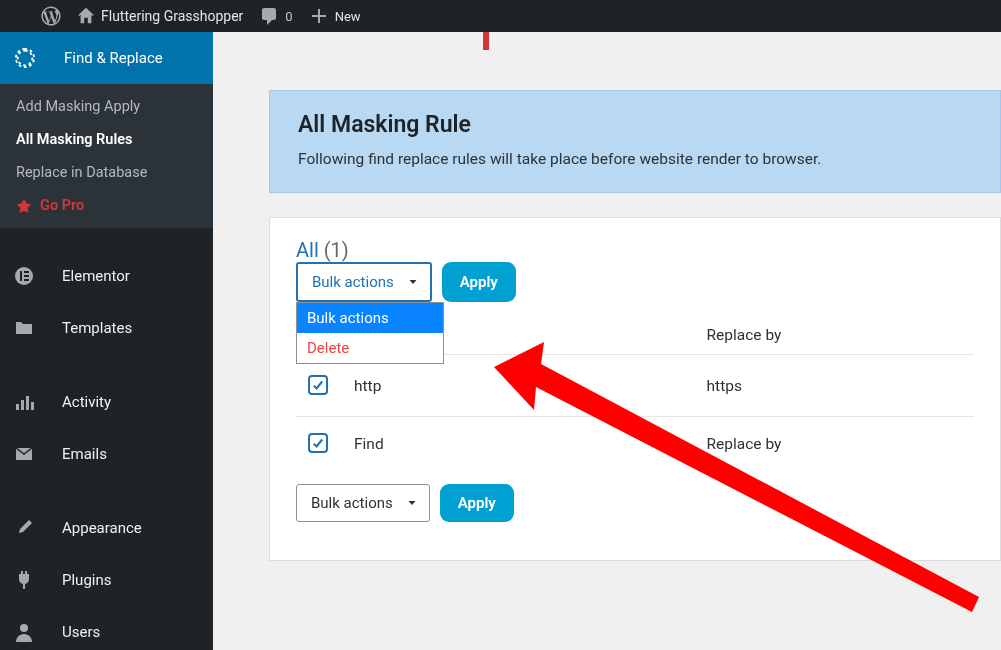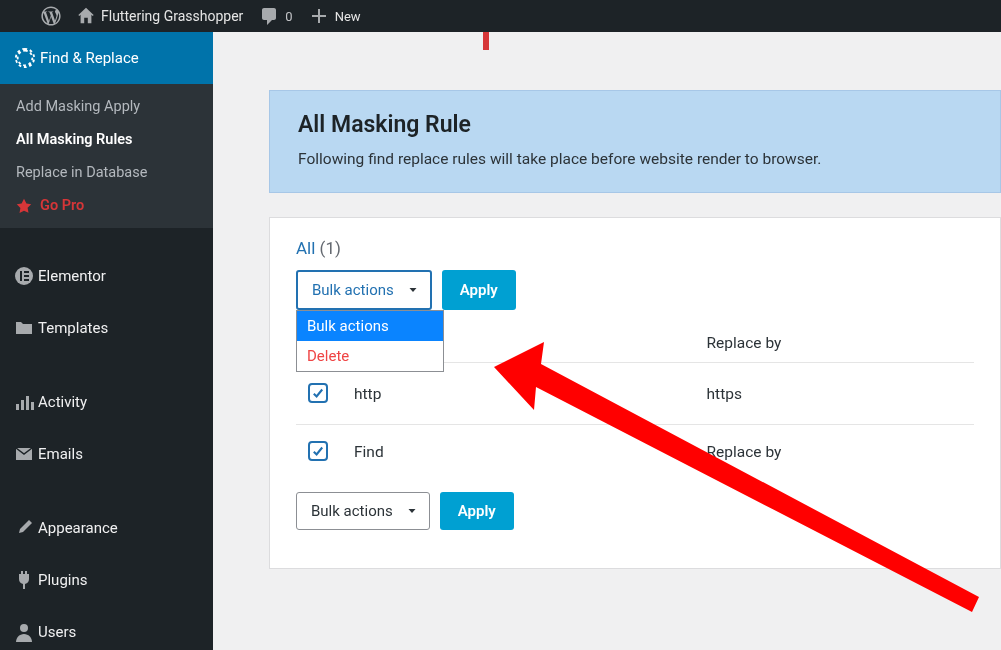--- a/index.html
+++ b/index.html
@@ -9,21 +9,21 @@
   
   .adminbar { background: #1d2327; color: #c3c4c7; height: 32px; display: flex; align-items: center; font-size: 13px; padding-left: 33px; }
   .adminbar .ab-item { display: flex; align-items: center; padding: 0 8px; height: 32px; gap: 6px; }
   .adminbar svg { fill: #a7aaad; }
   .ab-site { font-size: 14px; color: #e5e5e5; }
   .ab-count { color: #c3c4c7; }
   .ab-new { display: flex; align-items: center; gap: 6px; color: #e5e5e5; }
 
   
   .sidebar { position: absolute; top: 32px; left: 0; bottom: 0; width: 213px; background: #1d2327; color: #f0f0f1; overflow: visible; }
-  .menu-item { display: flex; align-items: center; gap: 4px; padding: 0 14px; height: 52px; color: #f0f0f1; font-size: 15px; cursor: pointer; }
+  .menu-item { display: flex; align-items: center; gap: 28px; padding: 0 14px; height: 52px; color: #f0f0f1; font-size: 15px; cursor: pointer; }
   .menu-item svg { fill: #a7aaad; flex-shrink: 0; }
   .menu-item.current { background: #0073aa; color: #fff; position: relative; }
   .menu-item.current svg { fill: #fff; }
   .menu-item.current::after { content: ""; position: absolute; right: -8px; top: 50%; transform: translateY(-50%); border: 8px solid transparent; border-left-color: #0073aa; }
 
   .submenu { background: #2c3338; padding: 6px 0; }
   .submenu .sub-item { padding: 8px 16px; font-size: 14.5px; color: #b4b9be; cursor: pointer; }
   .submenu .sub-item.active { color: #fff; font-weight: 600; }
   .submenu .sub-item.go-pro { color: #d63638; font-weight: 600; display:flex; align-items:center; gap:8px;}
 
@@ -32,33 +32,33 @@
   
   .content { position: absolute; top: 32px; left: 213px; right: 0; bottom: 0; overflow: hidden; }
   .content-inner { padding: 10px 0 0 56px; }
   .marker { position:absolute; top:0; left:270px; width:6px; height:18px; background:#d63638;}
 
   .notice-box { background: #b9d8f2; border: 1px solid #a7c7e7; padding: 20px 28px 24px; margin-top: 48px; }
   .notice-box h2 { font-size: 23px; font-weight: 600; color: #1d2327; margin-bottom: 12px; }
   .notice-box p { font-size: 15.5px; color: #2c3338; }
 
   .panel { background: #fff; border: 1px solid #dcdcde; margin-top: 24px; padding: 20px 26px 24px; position: relative; }
-  .filter-tabs { font-size: 17px; margin-bottom: 12px; }
+  .filter-tabs { font-size: 20px; }
   .filter-tabs .tab-all { color: #2271b1; }
   .filter-tabs .tab-count { color: #646970; }
 
   .bulk-row { display: flex; align-items: center; gap: 10px; margin-bottom: 14px; }
   .bulk-select { position: relative; }
   .bulk-btn { border: 2px solid #2271b1; background: #fff; color: #2271b1; height: 40px; padding: 0 36px 0 14px; font-size: 15px; border-radius: 3px; display:flex; align-items:center; cursor:pointer; position:relative;}
   .bulk-btn.plain { border: 1px solid #8c8f94; color: #2c3338; height:38px; }
   .bulk-btn .chev { position:absolute; right:10px; top:50%; transform:translateY(-50%);}
   .bulk-dropdown { position: absolute; top: 40px; left: 0; width: 148px; background: #fff; border: 1px solid #8c8f94; z-index: 5; }
   .bulk-dropdown .opt { padding: 6px 10px; font-size: 15px; color: #ef4444; cursor: pointer; }
   .bulk-dropdown .opt.selected { background: #0a84ff; color: #fff; }
-  .apply-btn { background: #00a0d2; color: #fff; border: none; height: 40px; padding: 0 18px; font-size: 15px; font-weight: 600; border-radius: 3px; cursor:pointer;}
+  .apply-btn { background: #00a0d2; color: #fff; border: none; height: 40px; padding: 0 18px; font-size: 15px; font-weight: 600; border-radius: 9px; cursor:pointer;}
   .apply-btn.sm { height: 38px; }
 
   table.list { width: 100%; border-collapse: collapse; }
   table.list th, table.list td { text-align: left; font-size: 15.5px; color: #2c3338; }
   table.list thead th { padding: 10px 12px; font-weight: 400; }
   table.list tbody td { padding: 20px 12px; border-top: 1px solid #e5e5e5; }
   table.list tfoot th { padding: 16px 12px; border-top: 1px solid #e5e5e5; font-weight:400; }
   .col-check { width: 46px; }
   .col-find { width: 52%; }
   .checkbox { width: 20px; height: 20px; border: 2px solid #2271b1; border-radius: 4px; display:inline-flex; align-items:center; justify-content:center; background:#fff;}

